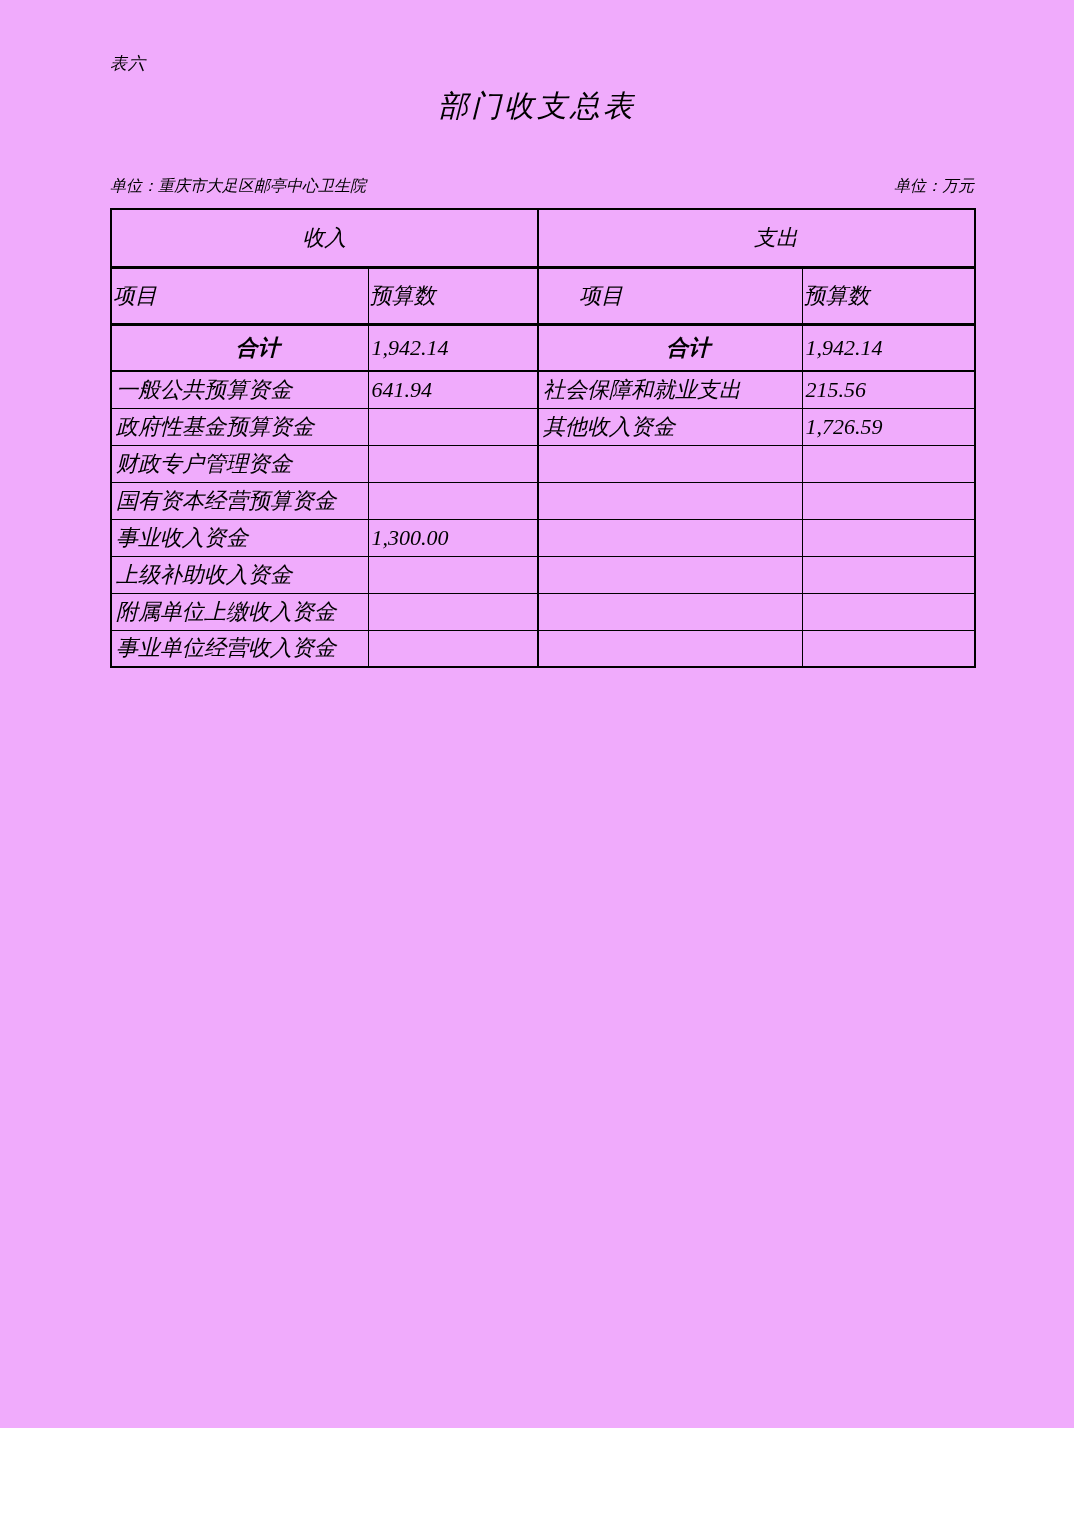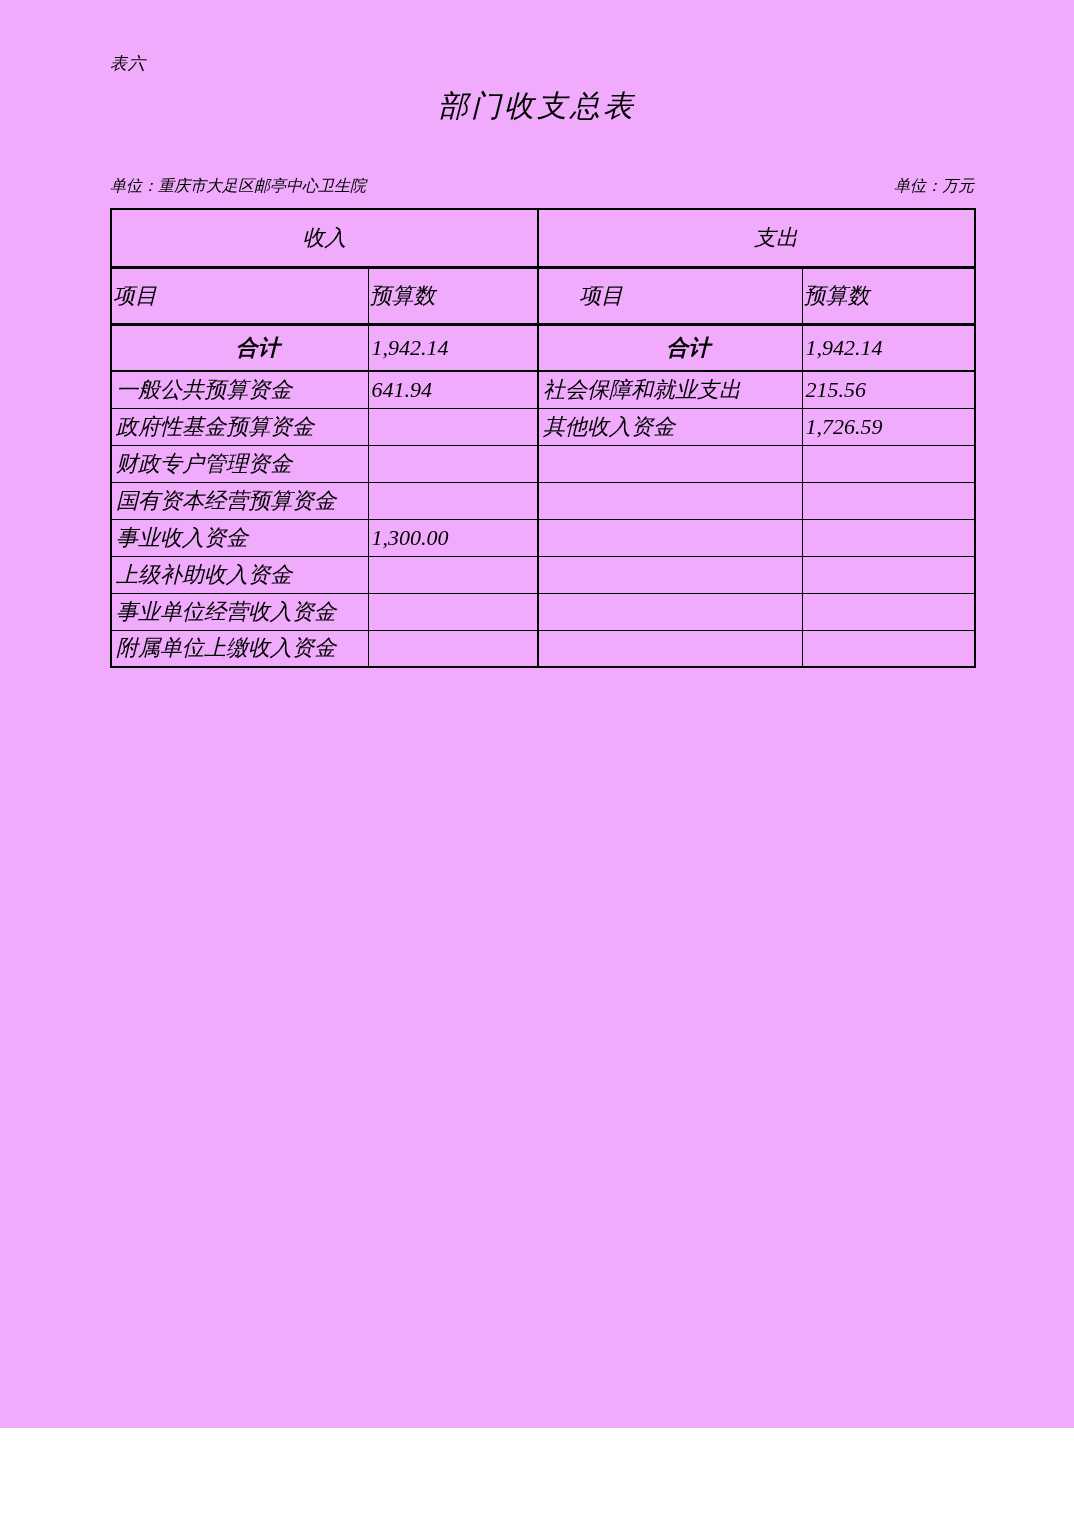--- a/index.html
+++ b/index.html
@@ -143,27 +143,27 @@
       <td class="item-cell mid"></td>
       <td class="val-cell"></td>
     </tr>
     <tr class="r-data">
       <td class="item-cell">上级补助收入资金</td>
       <td class="val-cell"></td>
       <td class="item-cell mid"></td>
       <td class="val-cell"></td>
     </tr>
     <tr class="r-data">
-      <td class="item-cell">事业单位经营收入资金</td>
+      <td class="item-cell">附属单位上缴收入资金</td>
       <td class="val-cell"></td>
       <td class="item-cell mid"></td>
       <td class="val-cell"></td>
     </tr>
     <tr class="r-data">
-      <td class="item-cell">附属单位上缴收入资金</td>
+      <td class="item-cell">事业单位经营收入资金</td>
       <td class="val-cell"></td>
       <td class="item-cell mid"></td>
       <td class="val-cell"></td>
     </tr>
   </tbody>
     </table>
 
 </div>
 
 </body></html>

